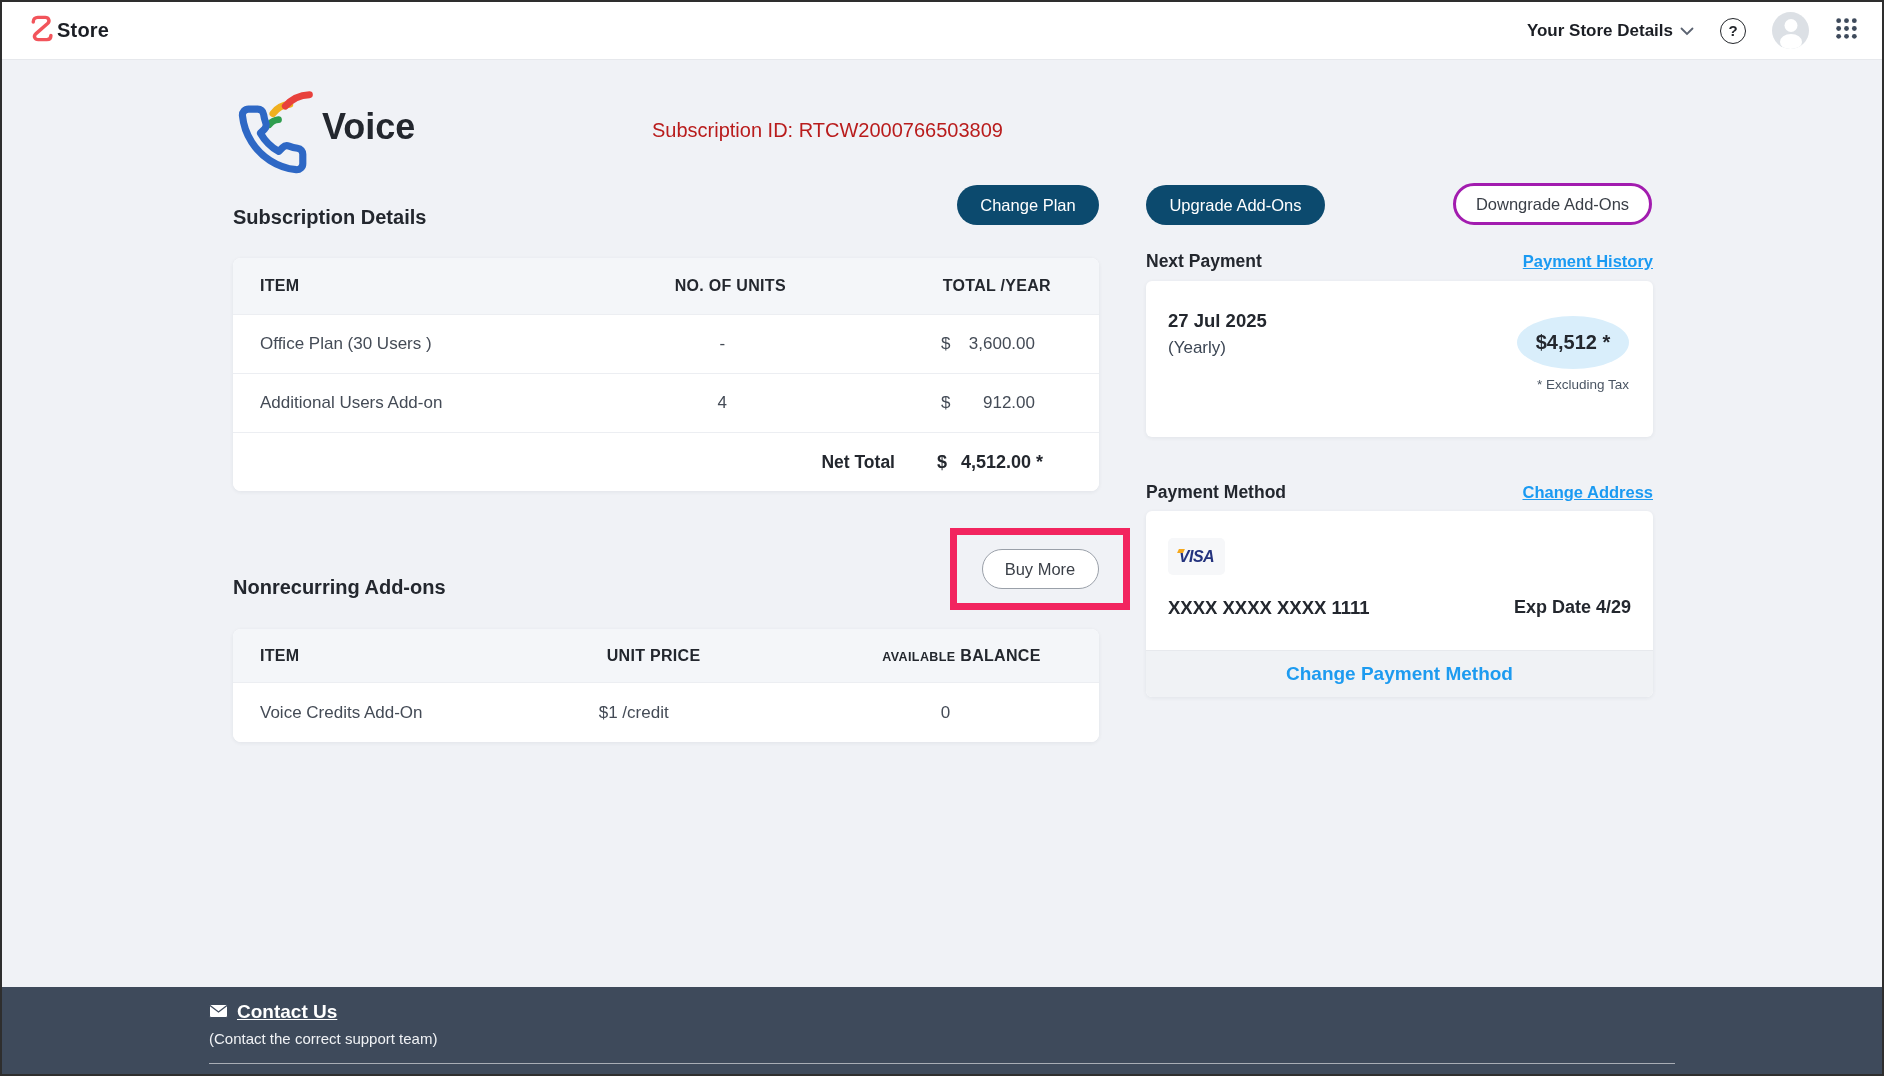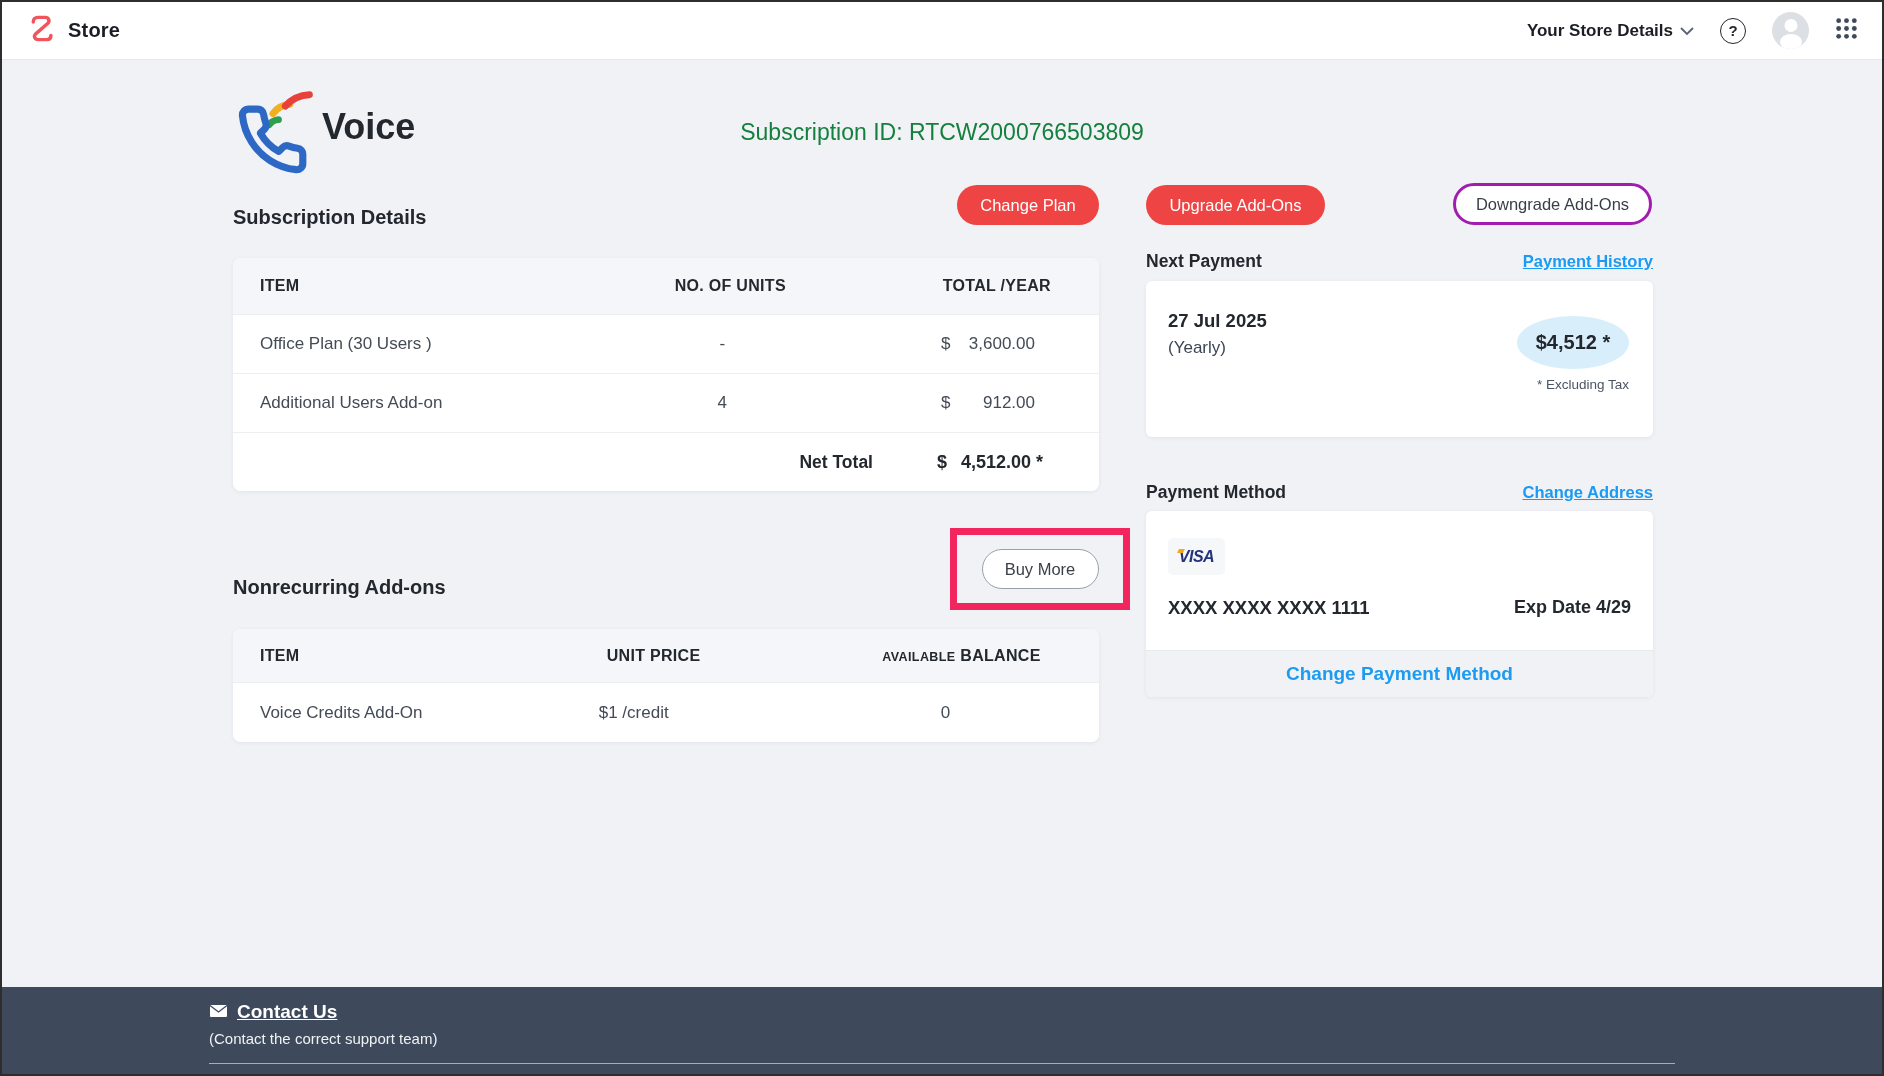--- a/index.html
+++ b/index.html
@@ -9,47 +9,47 @@
     position:relative; width:1884px; height:1076px;
     border:2px solid #2e2e2e; background:#F0F2F6; overflow:hidden;
   }
 
   
   .topbar {
     position:absolute; top:0; left:0; width:100%; height:58px;
     background:#ffffff; border-bottom:1px solid #e6e8ec;
     display:flex; align-items:center; padding:0 24px;
   }
-  .brand-wrap { display:flex; align-items:center; gap:11px; }
+  .brand-wrap { display:flex; align-items:center; gap:0; }
   .brand-name { font-size:20px; font-weight:700; color:#1b1e24; letter-spacing:.2px; }
   .topbar-right { margin-left:auto; display:flex; align-items:center; gap:26px; }
   .store-details { display:flex; align-items:center; gap:7px; font-size:17px; font-weight:600; color:#1b1e24; cursor:pointer; }
   .help-circle {
     width:26px; height:26px; border-radius:50%; border:1.6px solid #23262b;
     display:flex; align-items:center; justify-content:center;
     font-size:15px; font-weight:700; color:#23262b; cursor:pointer;
   }
   .avatar {
     width:37px; height:37px; border-radius:50%; background:#dce0e5;
     position:relative; overflow:hidden; cursor:pointer;
   }
   .avatar::before { content:""; position:absolute; left:50%; top:7px; transform:translateX(-50%);
     width:13px; height:13px; border-radius:50%; background:#ffffff; }
   .avatar::after { content:""; position:absolute; left:50%; top:22px; transform:translateX(-50%);
     width:22px; height:16px; border-radius:50%; background:#ffffff; }
 
   
   .voice-icon { position:absolute; left:228px; top:88px; width:90px; height:90px; }
   .product-title { position:absolute; left:320px; top:104px; font-size:36px; font-weight:600; color:#23272e; }
-  .subscription-id { position:absolute; left:650px; top:117px; width:580px; text-align:center;
-    font-size:23px; color:#15803d; }
+  .subscription-id { position:absolute; left:650px; top:117px; width:580px; 
+    font-size:20px; color:#b91c1c; }
 
   
   .btn { border:none; cursor:pointer; font-family:inherit; display:flex; align-items:center; justify-content:center; }
-  .btn-blue { background:#ef4444; color:#ffffff; border-radius:21px; font-size:16.5px; }
+  .btn-blue { background:#0c4a6e; color:#ffffff; border-radius:21px; font-size:16.5px; }
   .btn-outline { background:#ffffff; color:#3a3f47; border:3px solid #a21caf; border-radius:21px; font-size:16.5px; }
   .btn-change-plan { position:absolute; left:955px; top:183px; width:142px; height:40px; }
   .btn-upgrade { position:absolute; left:1144px; top:183px; width:179px; height:40px; }
   .btn-downgrade { position:absolute; left:1451px; top:181px; width:199px; height:42px; }
 
   
   .sec-heading { position:absolute; font-size:20px; font-weight:700; color:#23272e; }
   .h-subdetails { left:231px; top:204px; }
   .h-nonrecurring { left:231px; top:574px; }
 
@@ -67,21 +67,21 @@
   .tbody-row { height:59px; border-top:1px solid #eceef2; font-size:17px; color:#444b56; background:#fff; }
   .tbl-2 .tbody-row { height:60px; }
   .c1 { padding-left:27px; text-align:left; }
   .c2 { text-align:center; }
   .tbl-1 .c3 { text-align:right; padding-right:64px; }
   .tbl-2 .c2 { text-align:left; padding-left:2px; }
   .tbl-2 .c3 { text-align:center; padding-right:30px; }
   .amt { display:inline-flex; justify-content:space-between; width:94px; }
   .net-row { height:59px; border-top:1px solid #eceef2; background:#fff;
     display:flex; align-items:center; justify-content:flex-end; }
-  .net-label { font-size:17.5px; font-weight:700; color:#23272e; margin-right:64px; }
+  .net-label { font-size:17.5px; font-weight:700; color:#23272e; margin-right:42px; }
   .net-amt { display:inline-flex; justify-content:space-between; width:106px; margin-right:56px;
     font-size:18px; font-weight:700; color:#23272e; }
   .col-balance-small { font-size:12.5px; font-weight:700; letter-spacing:.4px; }
   .col-balance-big { font-size:16px; font-weight:700; }
 
   
   .buy-box { position:absolute; left:948px; top:526px; width:180px; height:82px;
     border:7px solid #F2255F; display:flex; align-items:center; justify-content:center; }
   .btn-buymore { width:117px; height:40px; background:#ffffff; border:1px solid #9aa0a9;
     border-radius:20px; font-size:16.5px; color:#3a3f47; }

